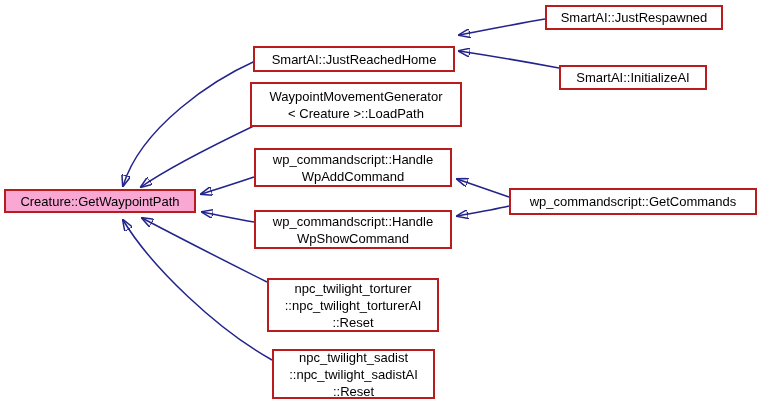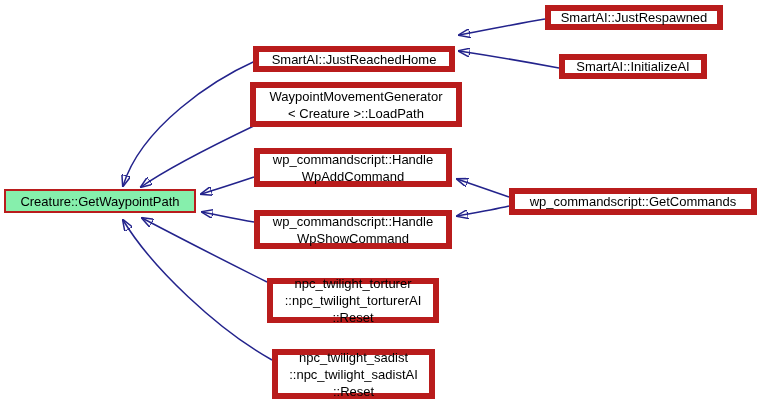--- a/index.html
+++ b/index.html
@@ -20,46 +20,46 @@
   svg.edge-layer path {
     fill: none;
     stroke: #23238c;
     stroke-width: 1.5;
   }
   .node {
     position: absolute;
     z-index: 1;
     box-sizing: border-box;
     background: #ffffff;
-    border: 6px solid #b91c1c;
+    border: 2px solid #b91c1c;
     color: #000000;
     font-size: 13px;
     line-height: 17px;
     display: flex;
     align-items: center;
     justify-content: center;
     text-align: center;
     white-space: pre;
     cursor: pointer;
   }
   .node.focus {
-    background: #86efac;
+    background: #f9a8d4;
     border-width: 2px;
     cursor: default;
   }
   
   #n-main { left: 4px;   top: 189px; width: 192px; height: 24px; }
   #n-jrh  { left: 253px; top: 28px;  width: 202px; height: 26px; margin-top: 18px; }
   #n-jr   { left: 545px; top: 5px;   width: 178px; height: 25px; }
-  #n-ia   { left: 559px; top: 54px;  width: 148px; height: 25px; }
+  #n-ia   { left: 559px; top: 65px;  width: 148px; height: 25px; }
   #n-lp   { left: 250px; top: 82px;  width: 212px; height: 45px; }
   #n-wa   { left: 254px; top: 148px; width: 198px; height: 39px; }
   #n-ws   { left: 254px; top: 210px; width: 198px; height: 39px; }
   #n-gc   { left: 509px; top: 188px; width: 248px; height: 27px; }
-  #n-tt   { left: 267px; top: 278px; width: 172px; height: 45px; }
+  #n-tt   { left: 267px; top: 278px; width: 172px; height: 54px; }
   #n-ts   { left: 272px; top: 349px; width: 163px; height: 50px; }
 </style>
 </head>
 <body>
 
 <div class="canvas">
 
   <svg class="edge-layer" viewBox="0 0 764 419">
     <defs>
       <marker id="arrow" viewBox="0 0 12 9" markerUnits="userSpaceOnUse" markerWidth="12" markerHeight="9" refX="11" refY="4.5" orient="auto">

